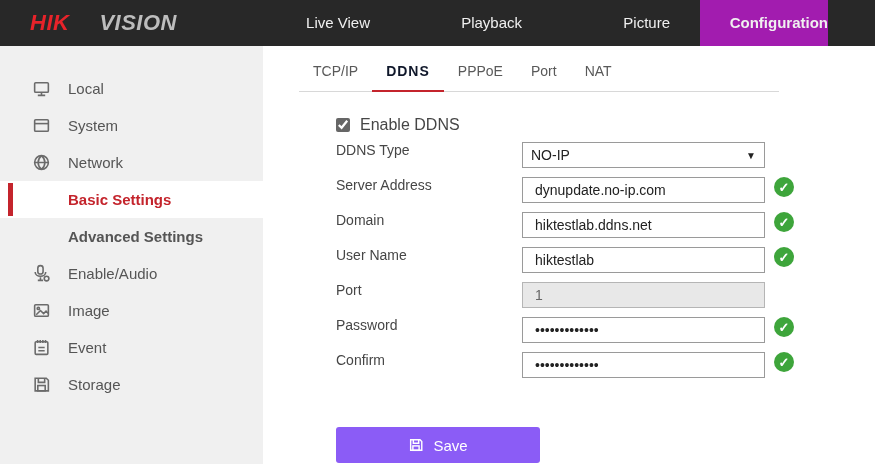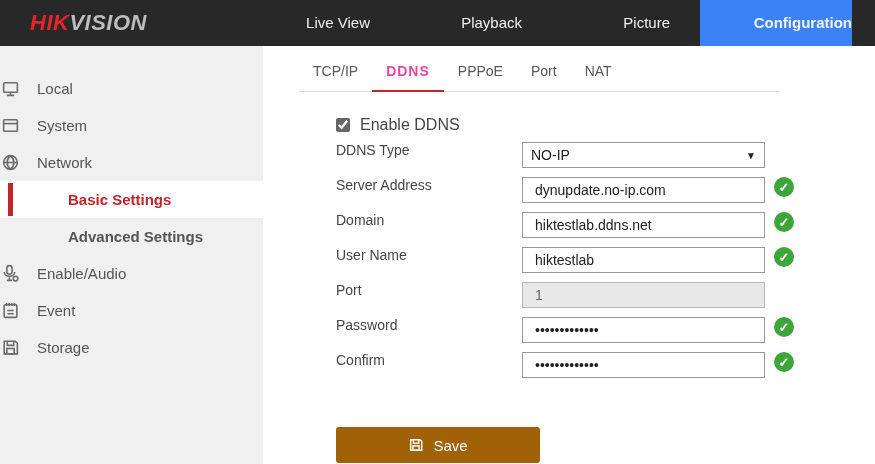--- a/index.html
+++ b/index.html
@@ -6,47 +6,47 @@
   html,body { width:875px; height:464px; overflow:hidden; background:#fff;
               font-family:"Liberation Sans", sans-serif; }
 
   
   .topbar { position:absolute; left:0; top:0; width:875px; height:46px;
             background:#282828; }
   .logo { position:absolute; left:30px; top:0; height:46px; line-height:46px;
           font-size:22px; font-weight:bold; font-style:italic; letter-spacing:.5px;
           user-select:none; }
   .logo .hik { color:#e8232a; }
-  .logo .vision { color:#bdbdbd; }
+  .logo .vision { color:#bdbdbd;margin-left:30px; }
   .nav-item { position:absolute; top:0; height:46px; line-height:46px;
               text-align:right; font-size:15px; color:#f0f0f0; cursor:pointer; }
   .nav-liveview  { left:278px; width:92px; }
   .nav-playback  { left:428px; width:94px; }
   .nav-picture   { left:580px; width:90px; }
-  .nav-config    { left:700px; width:152px; background:#3b82f6; font-weight:bold; }
+  .nav-config    { left:700px; width:128px; background:#a21caf; font-weight:bold; }
 
   
   .sidebar { position:absolute; left:0; top:46px; width:263px; height:418px;
              background:#f0f0f0; padding-top:24px; }
   .side-item { position:relative; height:37px; display:flex; align-items:center;
-               color:#555; font-size:15px; cursor:pointer; }
+               padding-left:31px; color:#555; font-size:15px; cursor:pointer; }
   .side-item .icon { width:20px; height:20px; display:flex; align-items:center;
                      justify-content:center; margin-right:17px; }
   .side-item.sub { padding-left:68px;font-weight:bold; }
   .side-item.active { background:#ffffff; color:#c4242c; font-weight:bold;align-items:center; }
   .side-item.active .bar { position:absolute; left:8px; top:2px; bottom:2px;
                            width:5px; background:#c4242c; }
 
   
   .content { position:absolute; left:280px; top:46px; width:612px; height:372px;
              background:#fff; padding:15px 0 0 19px; }
   .tabbar { display:flex; width:480px; border-bottom:1px solid #d8d8d8; }
   .tab { padding:0 14px 9px 14px; font-size:14px; color:#595959; cursor:pointer;
          line-height:20px; }
-  .tab.active { color:#ec4899; font-weight:bold; letter-spacing:1px;
+  .tab.active { color:#0f172a; font-weight:bold; letter-spacing:1px;
                 border-bottom:2px solid #c4242c; margin-bottom:-1px; }
 
   .form { margin-left:37px; margin-top:22px; }
   .check-row { display:flex; align-items:center; height:22px; }
   .check-row input { width:14px; height:14px; accent-color:#666; margin:0; }
   .check-row label { margin-left:10px; font-size:16px; color:#464646; }
 
   .rows { margin-top:6px; }
   .form-row { display:flex; height:35px; }
   .form-label { width:186px; font-size:14px; color:#464646; }
@@ -55,21 +55,21 @@
   input.ctrl { padding:0 12px; }
   input.ctrl:disabled { background:#e8e8e8; color:#666; border-color:#b5b5b5; }
   .select { display:flex; align-items:center; justify-content:space-between;
             padding:0 8px; cursor:pointer; }
   .select .arrow { font-size:10px; color:#222; }
   .valid { width:20px; height:20px; margin-left:9px; border-radius:50%;
            background:#3ea53b; color:#fff; font-size:13px; font-weight:bold;
            display:flex; align-items:center; justify-content:center; }
   .valid.hidden { visibility:hidden; }
 
-  .save-btn { margin-top:40px; width:204px; height:36px; background:#a16207;
+  .save-btn { margin-top:40px; width:204px; height:36px; background:#8b5cf6;
               border:none; border-radius:3px; color:#fff; font-size:15px;
               display:flex; align-items:center; justify-content:center; gap:9px;
               cursor:pointer; font-family:"Liberation Sans", sans-serif; }
   svg { display:block; }
 </style>
 </head>
 <body>
 
 <div class="topbar">
   <div class="logo">
@@ -126,20 +126,30 @@
     <span class="icon">
       <svg width="19" height="19" viewBox="0 0 18 18" fill="none" stroke="#6b6b6b" stroke-width="1.5">
         <rect x="5.5" y="1.5" width="5" height="8" rx="2.5"></rect>
           <path d="M3 7.5c0 5.5 10 5.5 10 0M8 12.5v3M5.5 15.5h5"></path>
         <circle cx="13.8" cy="13.8" r="2.2"></circle>
       </svg>
     </span>
     <span>Enable/Audio</span>
   </div>
 
+  <div class="side-item">
+    <span class="icon">
+      <svg width="19" height="19" viewBox="0 0 18 18" fill="none" stroke="#6b6b6b" stroke-width="1.5">
+        <rect x="2.5" y="3.5" width="13" height="11" rx="1"></rect>
+          <circle cx="6" cy="7" r="1.1"></circle>
+        <path d="M4 13l4-4 3 3 2.3-2.3 2.2 2.2"></path>
+      </svg>
+    </span>
+    <span>Image</span>
+  </div>
 
   <div class="side-item">
     <span class="icon">
       <svg width="19" height="19" viewBox="0 0 18 18" fill="none" stroke="#6b6b6b" stroke-width="1.5">
         <rect x="3" y="3.5" width="12" height="12" rx="1"></rect>
         <path d="M5.3 1.8v3M7.8 1.8v3M10.3 1.8v3M12.8 1.8v3M6 9h6M6 12h6"></path>
       </svg>
     </span>
     <span>Event</span>
   </div>

